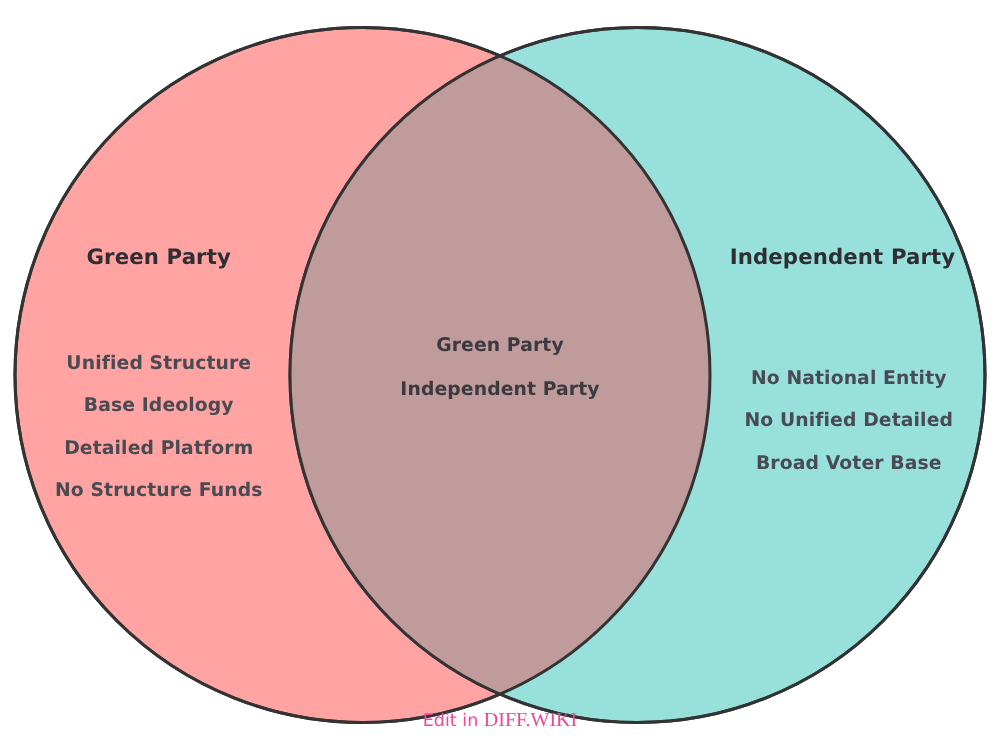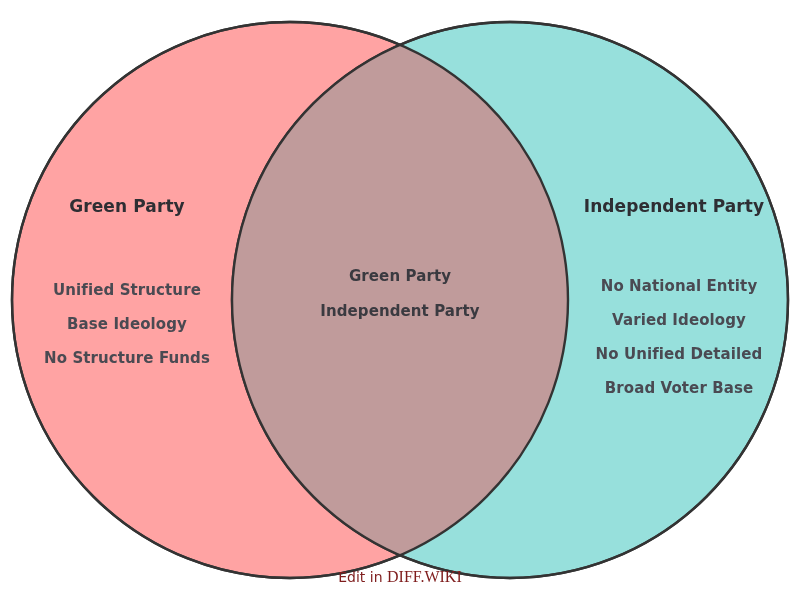--- a/index.html
+++ b/index.html
@@ -53,21 +53,21 @@
   .set-heading.right { left: 674px; top: 196px; transform: translateX(-50%); }
 
   .item-list {
     position: absolute;
     list-style: none;
     margin: 0;
     padding: 0;
     white-space: nowrap;
   }
   .item-list.left  { left: 127px; top: 280px; transform: translateX(-50%); }
-  .item-list.right { left: 679px; top: 276px; transform: translateX(-50%); }
+  .item-list.right { left: 679px; top: 292px; transform: translateX(-50%); }
 
   .item-list li {
     font-family: "DejaVu Sans", sans-serif;
     font-weight: bold;
     font-size: 15px;
     color: #4a4a52;
     text-align: center;
     height: 34px;
     line-height: 20px;
     letter-spacing: 0.1px;
@@ -93,21 +93,21 @@
     line-height: 20px;
     letter-spacing: 0.1px;
   }
 
   #footer-credit {
     position: absolute;
     left: 400px;
     top: 568px;
     transform: translateX(-50%);
     font-size: 14px;
-    color: #7f1d1d;
+    color: #ec4899;
     white-space: nowrap;
   }
   #footer-credit .credit-prefix {
     font-family: "DejaVu Sans", sans-serif;
   }
   #footer-credit .credit-brand {
     font-family: "Liberation Serif", serif;
     font-size: 16px;
   }
 </style>
@@ -137,31 +137,31 @@
 
   <div class="text-layer">
 
     <div class="set-heading left">Green Party</div>
 
     <div class="set-heading right">Independent Party</div>
 
     <ul class="item-list left">
       <li>Unified Structure</li>
       <li>Base Ideology</li>
+      <li>Detailed Platform</li>
       <li>No Structure Funds</li>
     </ul>
 
     <ul class="center-list">
       <li>Green Party</li>
       <li>Independent Party</li>
     </ul>
 
     <ul class="item-list right">
       <li>No National Entity</li>
-      <li>Varied Ideology</li>
       <li>No Unified Detailed</li>
       <li>Broad Voter Base</li>
     </ul>
 
     <div id="footer-credit">
       <span class="credit-prefix">Edit in </span><span class="credit-brand">DIFF.WIKI</span>
     </div>
 
   </div>
 </div>

